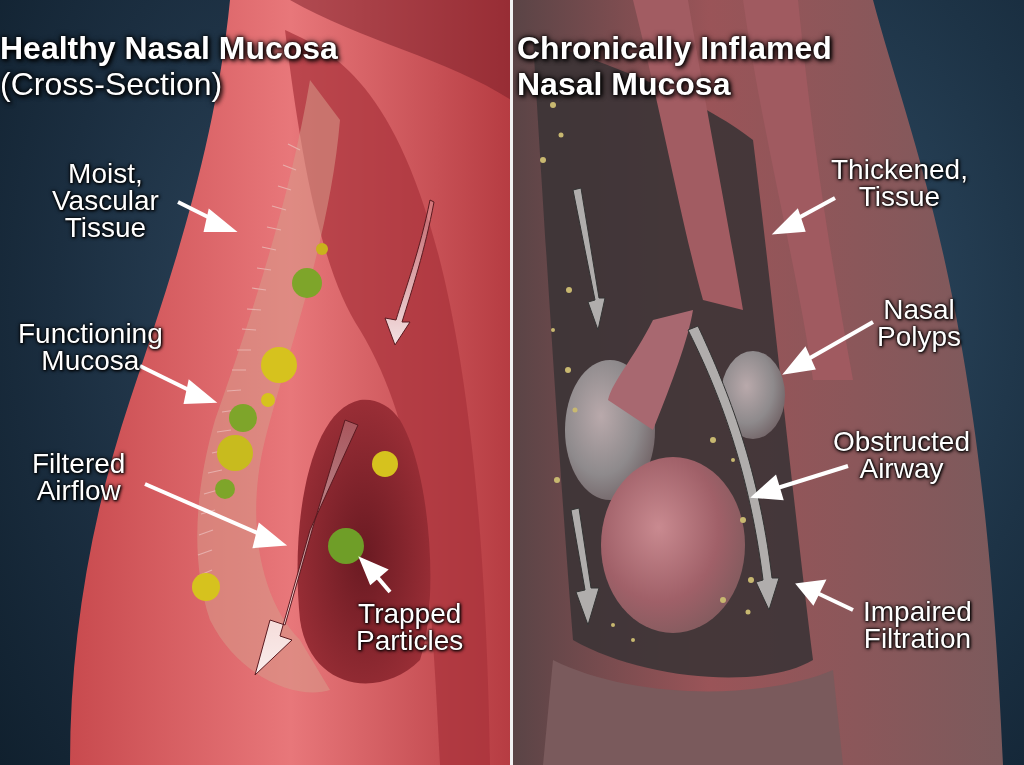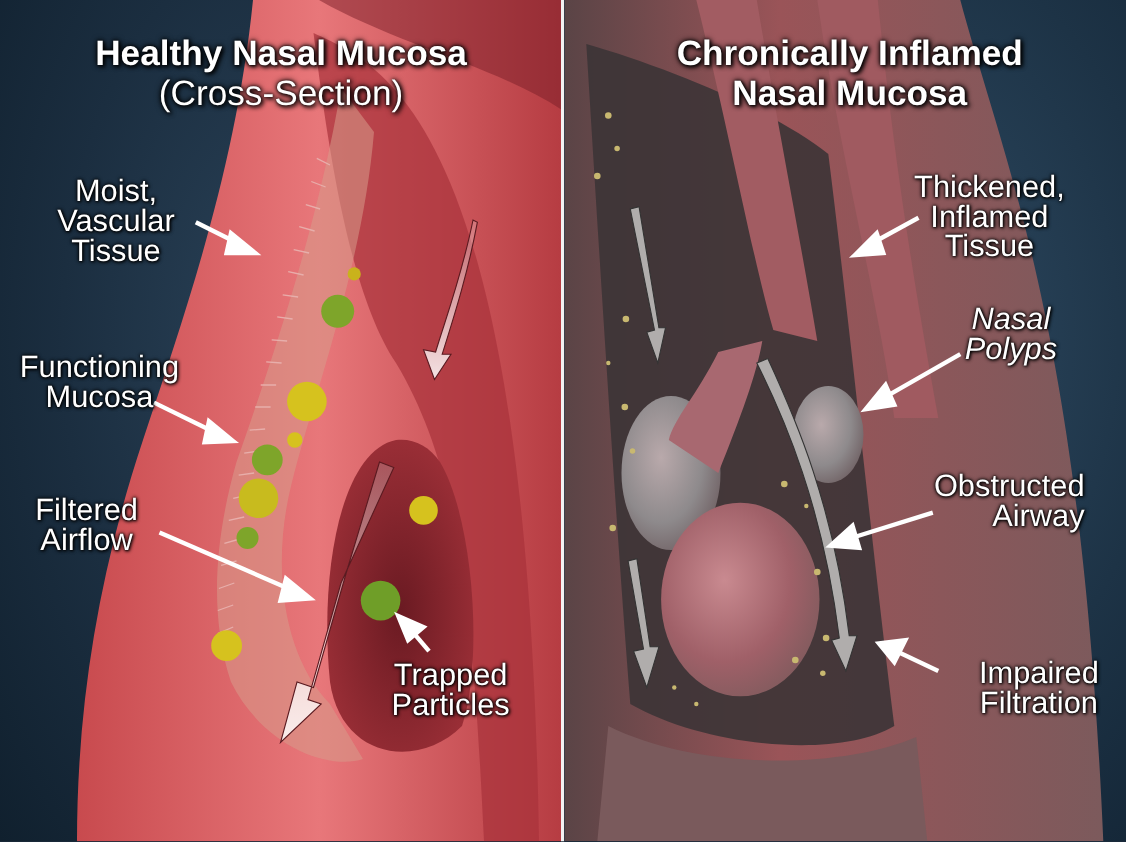--- a/index.html
+++ b/index.html
@@ -3,21 +3,21 @@
 <meta charset="utf-8">
 <style>
   html, body { margin:0; padding:0; }
   body { width:1024px; height:765px; overflow:hidden; background:#1a2a3a; font-family:"Liberation Sans", sans-serif; }
   .stage { position:relative; width:1024px; height:765px; overflow:hidden; }
   .panel { position:absolute; top:0; height:765px; overflow:hidden; }
   .panel.left { left:0; width:511px; background: radial-gradient(ellipse at 50% 40%, #2a4258 0%, #1b2e40 55%, #10202e 100%); }
   .panel.right { left:513px; width:511px; background: radial-gradient(ellipse at 60% 40%, #2e4a62 0%, #1d3346 55%, #112232 100%); }
   .divider { position:absolute; left:510px; top:0; width:3px; height:765px; background:#f2f2f2; }
   svg.art { position:absolute; left:0; top:0; }
-  .title { position:absolute; color:#fff; font-weight:bold; text-align:center; font-size:32px; line-height:36px;
+  .title { position:absolute; color:#fff; font-weight:bold; font-size:32px; line-height:36px;
            text-shadow: 0 0 3px #000, 0 0 6px #000, 2px 2px 4px rgba(0,0,0,.9); }
   .title .sub { font-weight:normal; }
   .label { position:absolute; color:#fff; font-size:28px; line-height:27px; text-align:center;
            text-shadow: 0 0 2px #000, 0 0 4px #000, 1px 1px 3px #000; white-space:nowrap; }
   .label span { display:block; }
 </style>
 </head>
 <body>
 
 <div class="stage">
@@ -164,29 +164,28 @@
       </g>
     </svg>
 
     <div class="title" style="left:4px;width:511px;top:30px;">
       <span style="display:block">Chronically Inflamed</span>
       <span style="display:block">Nasal Mucosa</span>
     </div>
 
     <div class="label" style="left:318px;top:156px;">
       <span>Thickened,</span>
-      <span>Inflamed</span>
       <span>Tissue</span>
     </div>
-    <div class="label" style="left:364px;top:276px;font-style:italic;">
+    <div class="label" style="left:364px;top:296px;">
       <span>Nasal</span>
       <span>Polyps</span>
     </div>
-    <div class="label" style="left:336px;top:428px;text-align:right;">
+    <div class="label" style="left:320px;top:428px;">
       <span>Obstructed</span>
       <span>Airway</span>
     </div>
-    <div class="label" style="left:350px;top:598px;margin-left:27px;">
+    <div class="label" style="left:350px;top:598px;">
       <span>Impaired</span>
       <span>Filtration</span>
     </div>
   </div>
 </div>
 
 </body></html>

